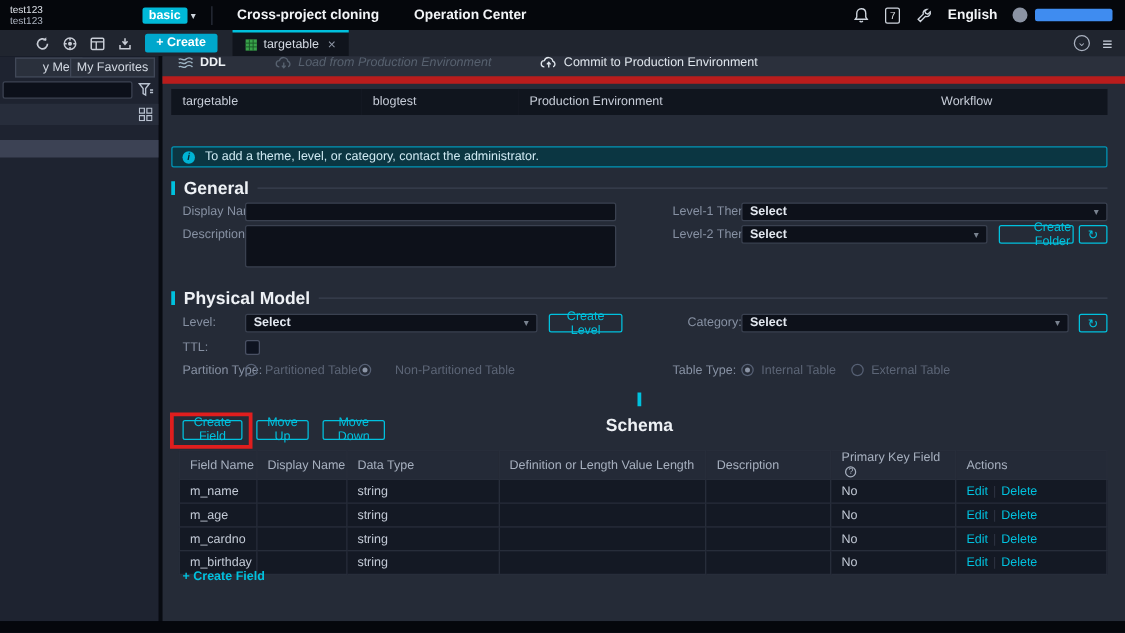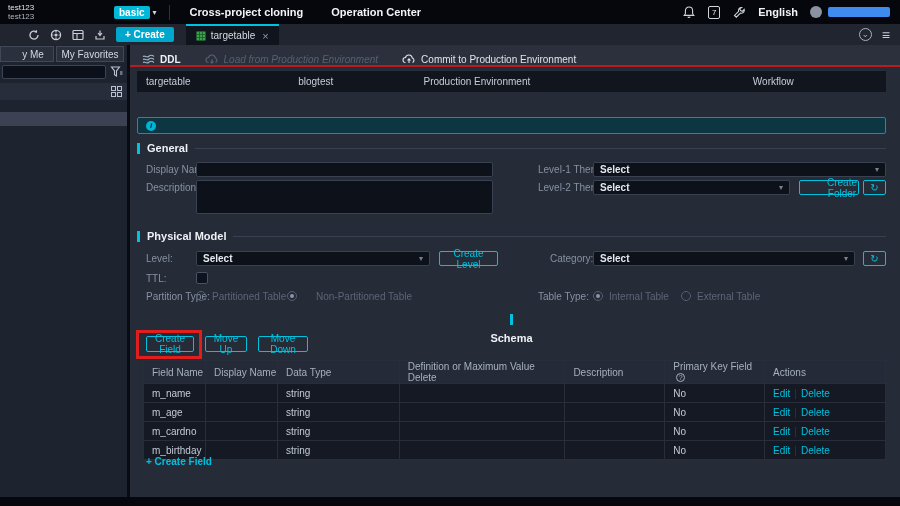--- a/index.html
+++ b/index.html
@@ -48,21 +48,21 @@
     border:1px solid #3c4352; border-radius:2px; }
   .side-funnel { position:absolute; left:110px; top:20px; color:#b9c2d0; }
   .side-gridrow { position:absolute; left:0; top:38px; width:127px; height:17px; background:#272d3b;
     display:flex; align-items:center; justify-content:flex-end; padding-right:5px; }
   .side-sel { position:absolute; left:0; top:67px; width:127px; height:14px; background:#3c4254; }
   .vdivider { position:absolute; left:127px; top:45px; width:3px; height:452px; background:#080b11; }
 
   
   .main { position:absolute; left:130px; top:45px; width:770px; height:452px; background:#252b37; }
   .ddlbar { position:absolute; left:0; top:0; width:770px; height:22px; background:#2b303c;
-    display:flex; align-items:flex-end; border-bottom:2px solid #b91c1c; }
+    display:flex; align-items:flex-start; border-bottom:6px solid #b91c1c;gap:15px; }
   .ddl-item { display:flex; align-items:center; gap:5px; font-size:10px; margin-left:12px; }
   .ddl-label { color:#eef1f5; font-weight:bold; }
   .ddl-dis { color:#57616f; }
   .ddl-en { color:#dfe5ec; }
 
   .content { position:absolute; left:0; top:22px; width:770px; height:430px; }
 
   .sumtable { position:absolute; left:7px; top:3px; width:749px; font-size:10px;
     border-collapse:collapse; }
   .sumtable th { background:#1f2532; color:#aab3c2; font-weight:normal; text-align:left;
@@ -72,21 +72,21 @@
 
   .banner { position:absolute; left:7px; top:50px; width:749px; height:17px; background:#0b3642;
     border:1px solid #0097b8; border-radius:2px; display:flex; align-items:center; gap:8px;
     padding-left:8px; font-size:10px; color:#cfe9f2; }
   .info-dot { width:10px; height:10px; border-radius:50%; background:#00b4d4; color:#062a33;
     font-size:8px; font-weight:bold; display:flex; align-items:center; justify-content:center;
     font-style:italic; }
 
   .sect { position:absolute; left:7px; width:749px; display:flex; align-items:center; gap:7px; }
   .sect-bar { width:3px; height:11px; background:#00c1de; }
-  .sect-title { font-size:11px; font-weight:bold; color:#eef1f5; white-space:nowrap; }
+  .sect-title { font-size:14px; font-weight:bold; color:#eef1f5; white-space:nowrap; }
   .sect-line { flex:1; height:1px; background:#3a4150; }
 
   .flabel { position:absolute; font-size:10px; color:#8791a3; }
   .ftext { position:absolute; background:#0d111a; border:1px solid #3a4150; border-radius:2px; }
   .fselect { position:absolute; height:15px; background:#0d111a; border:1px solid #3a4150;
     border-radius:2px; display:flex; align-items:center; justify-content:space-between;
     padding:0 6px; font-size:10px; color:#e3e8f0; font-weight:bold; }
   .sel-caret { color:#79828f; font-size:8px; font-weight:normal; }
   .btn-outline { position:absolute; height:15px; border:1px solid #00c1de; border-radius:2px;
     background:transparent; color:#00c1de; font-size:10px; display:flex; align-items:center;
@@ -187,21 +187,21 @@
         <span class="tab-close">×</span>
       </div>
     </div>
     <div class="strip-right">
       <span class="circ-chev">⌄</span>
       <span class="burger">≡</span>
     </div>
   </div>
 
   <div class="sidebar">
-    <div class="side-tab" style="left:0; width:54px;padding-left:12px;">y Me</div>
+    <div class="side-tab" style="left:12px; width:54px;padding-left:12px;">y Me</div>
     <div class="side-tab" style="left:56px; width:68px;">My Favorites</div>
     <div class="side-search"></div>
     <span class="side-funnel">
       <svg width="13" height="13" viewBox="0 0 13 13">
           <path d="M1.5 2h8l-3 3.8V11l-2-1.2V5.8z" fill="none" stroke="#b9c2d0" stroke-width="1.1"></path>
           <path d="M10 7h2.5M10 9h2.5" stroke="#b9c2d0" stroke-width="1.1"></path>
         </svg>
     </span>
     <div class="side-gridrow">
       <span>
@@ -250,20 +250,21 @@
           <td>targetable</td>
           <td>blogtest</td>
           <td>Production Environment</td>
           <td>Workflow</td>
         </tr>
       </tbody>
         </table>
 
       <div class="banner">
         <span class="info-dot">i</span>
+        <span>To add a theme, level, or category, contact the administrator.</span>
       </div>
 
       <div class="sect" style="top:75px;">
         <span class="sect-bar"></span>
         <span class="sect-title">General</span>
         <span class="sect-line"></span>
       </div>
       <span class="flabel" style="left:16px; top:97px;">Display Name:</span>
       <div class="ftext" style="left:66px; top:95px; width:297px; height:15px;"></div>
       <span class="flabel" style="left:16px; top:115px;">Description:</span>
@@ -324,21 +325,21 @@
       <button class="btn-outline" style="left:75px; top:269px; width:42px; height:16px;">Move Up</button>
       <button class="btn-outline" style="left:128px; top:269px; width:50px; height:16px;">Move Down</button>
       <div class="annot"></div>
 
       <table class="schtable">
         <tbody>
             <tr>
           <th style="width:62px;">Field Name</th>
           <th style="width:72px;">Display Name</th>
           <th style="width:122px;">Data Type</th>
-          <th style="width:166px;">Definition or Maximum Value Delete</th>
+          <th style="width:166px;">Definition or Length Value Length</th>
           <th style="width:100px;">Description</th>
           <th style="width:100px;"><span>Primary Key Field</span><span class="qmark">?</span></th>
           <th style="width:121px;">Actions</th>
         </tr>
         <tr>
           <td>m_name</td>
           <td></td>
           <td>string</td>
           <td></td>
           <td></td>

